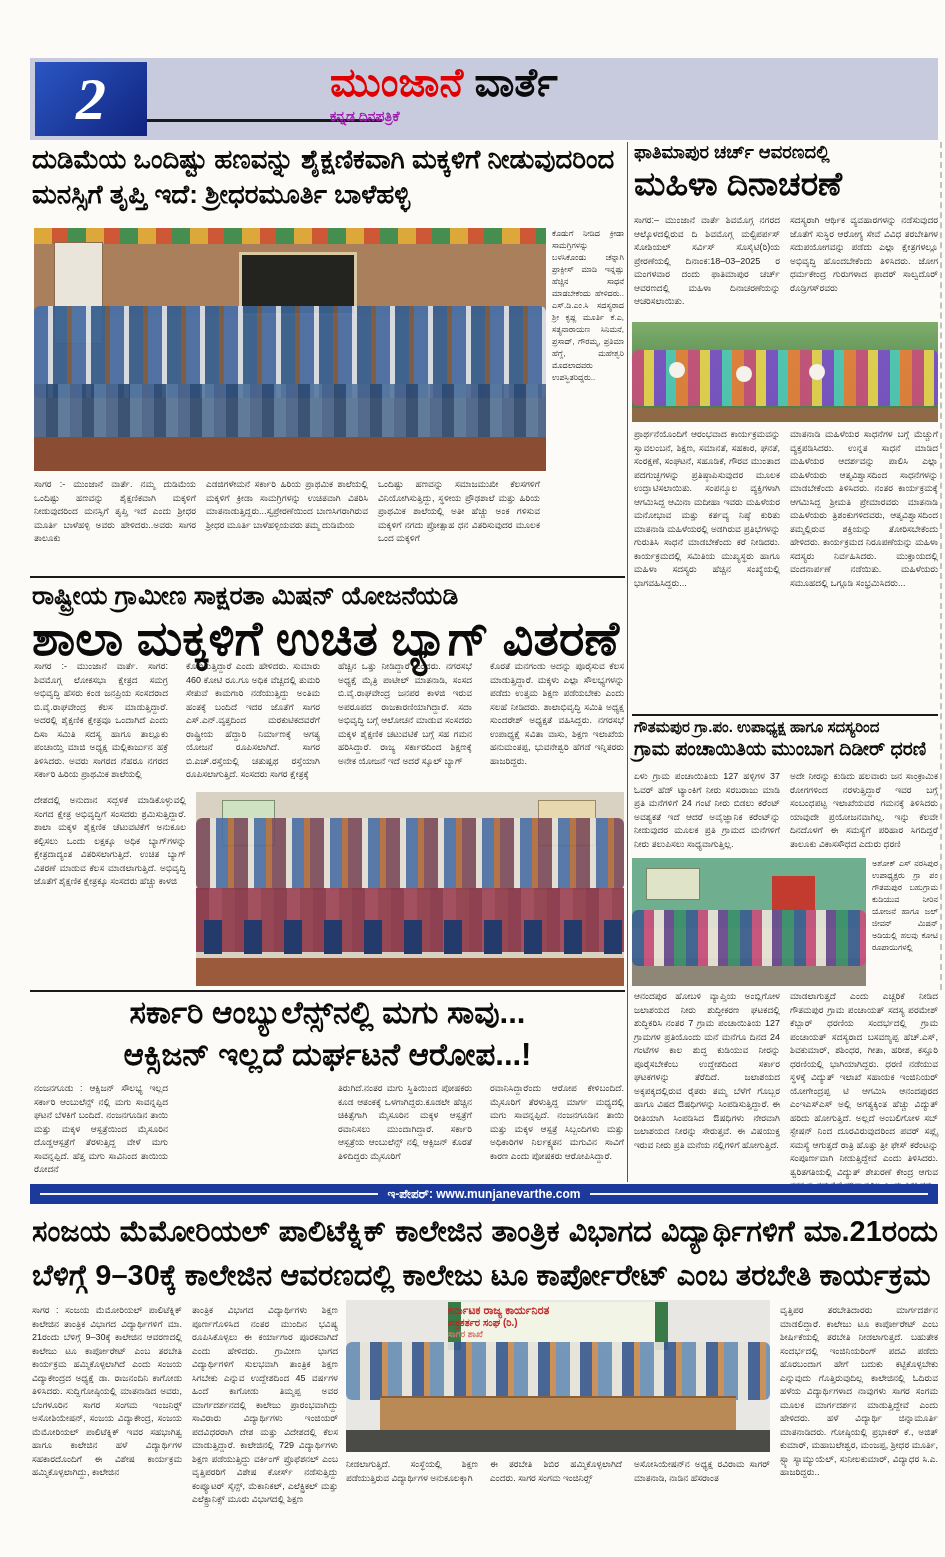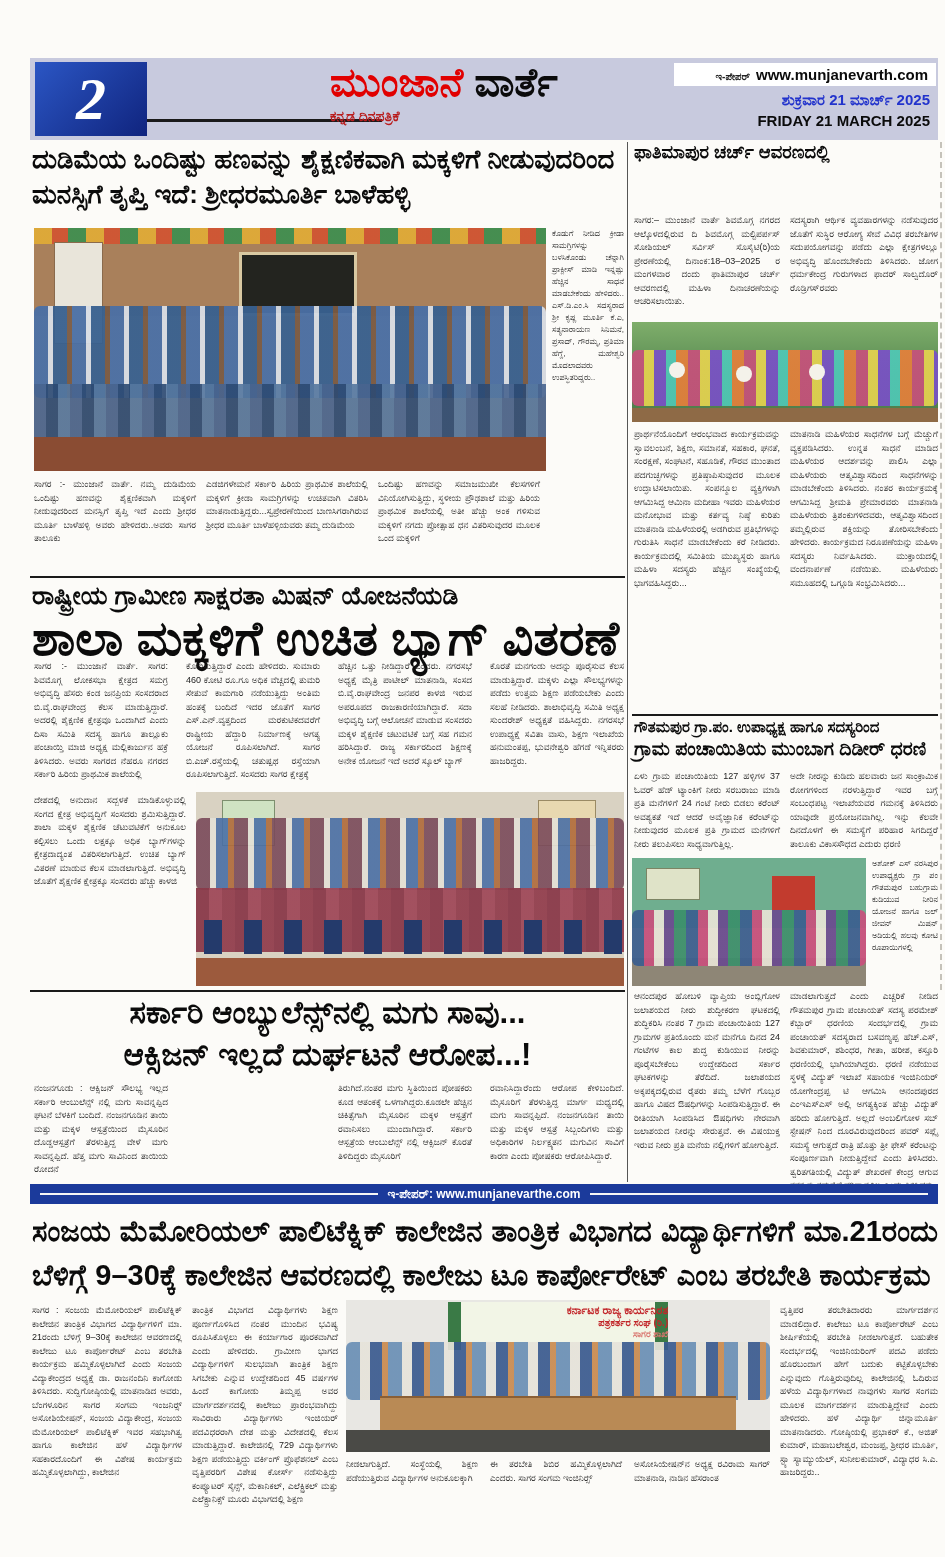--- a/index.html
+++ b/index.html
@@ -27,31 +27,23 @@
               display:flex;align-items:center;justify-content:center;">
     <span style="color:#fff;font-family:'Liberation Serif',serif;font-style:italic;font-weight:bold;font-size:60px;line-height:1;">2</span>
   </div>
   <div class="abs rule" style="left:147px;top:119px;width:235px;height:3px;"></div>
 
   <div class="abs" style="left:330px;top:60px;width:345px;text-align:left;">
     <div style="font-size:40px;font-weight:bold;line-height:1.1;white-space:nowrap;">
       <span style="color:#e10000;">ಮುಂಜಾನೆ</span>
       <span style="color:#0b0b0b;">ವಾರ್ತೆ</span>
     </div>
-    <div style="font-size:14px;font-weight:bold;color:#b91c1c;margin-top:4px;">ಕನ್ನಡ ದಿನಪತ್ರಿಕೆ</div>
+    <div style="font-size:14px;font-weight:bold;color:#a21caf;margin-top:4px;">ಕನ್ನಡ ದಿನಪತ್ರಿಕೆ</div>
   </div>
 
-  <div class="abs" style="left:674px;top:63px;width:262px;text-align:right;">
-    <div style="background:#ffffff;padding:3px 8px;display:flex;justify-content:flex-end;align-items:baseline;gap:6px;">
-      <span style="font-size:10px;font-weight:bold;color:#222;">ಇ-ಪೇಪರ್</span>
-      <span style="font-size:15px;font-weight:bold;color:#0b0b0b;">www.munjanevarth.com</span>
-    </div>
-    <div style="font-size:15px;font-weight:bold;color:#2233cc;margin-top:5px;padding-right:6px;">ಶುಕ್ರವಾರ 21 ಮಾರ್ಚ್ 2025</div>
-    <div style="font-size:15px;font-weight:bold;color:#0b0b0b;margin-top:3px;padding-right:6px;">FRIDAY 21 MARCH 2025</div>
-  </div>
 
   <div class="abs vline" style="left:627px;top:142px;width:1px;height:1040px;"></div>
   <div class="abs" style="left:940px;top:142px;width:0;height:848px;border-right:2px dashed #c5c2ba;"></div>
 
   <div class="abs hl" style="left:32px;top:142px;width:592px;font-size:26px;line-height:1.35;">ದುಡಿಮೆಯ ಒಂದಿಷ್ಟು ಹಣವನ್ನು ಶೈಕ್ಷಣಿಕವಾಗಿ ಮಕ್ಕಳಿಗೆ ನೀಡುವುದರಿಂದ ಮನಸ್ಸಿಗೆ ತೃಪ್ತಿ ಇದೆ: ಶ್ರೀಧರಮೂರ್ತಿ ಬಾಳೆಹಳ್ಳಿ</div>
 
   <div class="ph" style="left:34px;top:228px;width:512px;height:243px;background:#c8a274;">
     <div style="top:0;left:0;right:0;height:16px;background:repeating-linear-gradient(90deg,#e0a92f 0 18px,#cf4a2a 18px 34px,#2f8a4a 34px 52px);opacity:.85;"></div>
     <div style="top:16px;left:0;right:0;height:72px;background:#a9805b;"></div>
     <div style="top:14px;left:4%;width:9%;height:100px;background:#e9e5da;border:1px solid #8a6a4c;"></div>
@@ -91,20 +83,21 @@
   <div class="abs rule" style="left:30px;top:990px;width:595px;height:2px;"></div>
 
   <div class="abs hl" style="left:30px;top:996px;width:595px;font-size:31px;text-align:center;line-height:1.1;">ಸರ್ಕಾರಿ ಆಂಬ್ಯುಲೆನ್ಸ್‌ನಲ್ಲಿ ಮಗು ಸಾವು...</div>
   <div class="abs hl" style="left:30px;top:1038px;width:595px;font-size:31px;text-align:center;line-height:1.1;">ಆಕ್ಸಿಜನ್ ಇಲ್ಲದೆ ದುರ್ಘಟನೆ ಆರೋಪ...!</div>
 
   <div class="abs bodycol" style="left:34px;top:1082px;width:134px;height:96px;">ನಂಜನಗೂಡು : ಆಕ್ಸಿಜನ್ ಸೌಲಭ್ಯ ಇಲ್ಲದ ಸರ್ಕಾರಿ ಆಂಬುಲೆನ್ಸ್ ನಲ್ಲಿ ಮಗು ಸಾವನ್ನಪ್ಪಿದ ಘಟನೆ ಬೆಳಕಿಗೆ ಬಂದಿದೆ.   ನಂಜನಗೂಡಿನ ತಾಯಿ ಮತ್ತು ಮಕ್ಕಳ ಆಸ್ಪತ್ರೆಯಿಂದ ಮೈಸೂರಿನ ದೊಡ್ಡಆಸ್ಪತ್ರೆಗೆ ತೆರಳುತ್ತಿದ್ದ ವೇಳೆ ಮಗು ಸಾವನ್ನಪ್ಪಿದೆ. ಹೆತ್ತ ಮಗು ಸಾವಿನಿಂದ ತಾಯಿಯ ರೋದನೆ</div>
   <div class="abs bodycol" style="left:338px;top:1082px;width:134px;height:96px;">ತಿರುಗಿದೆ.ನಂತರ ಮಗು ಸ್ಥಿತಿಯಿಂದ ಪೋಷಕರು ಕೂಡ ಆತಂಕಕ್ಕೆ ಒಳಗಾಗಿದ್ದರು.ಕೂಡಲೇ ಹೆಚ್ಚಿನ ಚಿಕಿತ್ಸೆಗಾಗಿ   ಮೈಸೂರಿನ ಮಕ್ಕಳ ಆಸ್ಪತ್ರೆಗೆ ರವಾನಿಸಲು ಮುಂದಾಗಿದ್ದಾರೆ.   ಸರ್ಕಾರಿ ಆಸ್ಪತ್ರೆಯ ಆಂಬುಲೆನ್ಸ್ ನಲ್ಲಿ ಆಕ್ಸಿಜನ್ ಕೊರತೆ ತಿಳಿದಿದ್ದರು ಮೈಸೂರಿಗೆ</div>
   <div class="abs bodycol" style="left:490px;top:1082px;width:134px;height:96px;">ರವಾನಿಸಿದ್ದಾರೆಂದು ಆರೋಪ ಕೇಳಿಬಂದಿದೆ.   ಮೈಸೂರಿಗೆ ತೆರಳುತ್ತಿದ್ದ ಮಾರ್ಗ ಮಧ್ಯದಲ್ಲಿ ಮಗು ಸಾವನ್ನಪ್ಪಿದೆ.   ನಂಜನಗೂಡಿನ ತಾಯಿ ಮತ್ತು ಮಕ್ಕಳ ಆಸ್ಪತ್ರೆ ಸಿಬ್ಬಂದಿಗಳು ಮತ್ತು ಅಧಿಕಾರಿಗಳ ನಿರ್ಲಕ್ಷ್ಯತನ ಮಗುವಿನ ಸಾವಿಗೆ ಕಾರಣ ಎಂದು ಪೋಷಕರು ಆರೋಪಿಸಿದ್ದಾರೆ.</div>
 
   <div class="abs hl" style="left:634px;top:143px;width:304px;font-size:18px;line-height:1.1;">ಫಾತಿಮಾಪುರ ಚರ್ಚ್ ಆವರಣದಲ್ಲಿ</div>
+  <div class="abs hl" style="left:634px;top:166px;width:304px;font-size:33px;line-height:1.1;">ಮಹಿಳಾ ದಿನಾಚರಣೆ</div>
 
   <div class="abs bodycol" style="left:634px;top:214px;width:146px;height:104px;">ಸಾಗರ:– ಮುಂಜಾನೆ ವಾರ್ತೆ   ಶಿವಮೊಗ್ಗ ನಗರದ ಆಲ್ಕೊಳದಲ್ಲಿರುವ ದಿ ಶಿವಮೊಗ್ಗ ಮಲ್ಟಿಪರ್ಪಸ್ ಸೋಶಿಯಲ್ ಸರ್ವಿಸ್ ಸೊಸೈಟಿ(ರಿ)ಯ ಪ್ರೇರಣೆಯಲ್ಲಿ ದಿನಾಂಕ:18–03–2025 ರ ಮಂಗಳವಾರ ದಂದು ಫಾತಿಮಾಪುರ ಚರ್ಚ್ ಆವರಣದಲ್ಲಿ ಮಹಿಳಾ ದಿನಾಚರಣೆಯನ್ನು ಆಚರಿಸಲಾಯಿತು.</div>
   <div class="abs bodycol" style="left:790px;top:214px;width:148px;height:104px;">ಸದಸ್ಯರಾಗಿ ಆರ್ಥಿಕ ವ್ಯವಹಾರಗಳನ್ನು ನಡೆಸುವುದರ ಜೊತೆಗೆ ಸುಸ್ಥಿರ ಆರೋಗ್ಯ ಸೇವೆ ವಿವಿಧ ತರಬೇತಿಗಳ ಸದುಪಯೋಗವನ್ನು ಪಡೆದು ಎಲ್ಲಾ ಕ್ಷೇತ್ರಗಳಲ್ಲೂ ಅಭಿವೃದ್ಧಿ ಹೊಂದಬೇಕೆಂದು ತಿಳಿಸಿದರು.   ಜೋಗ ಧರ್ಮಕೇಂದ್ರ ಗುರುಗಳಾದ ಫಾದರ್ ಸಾಲ್ವದೊರ್ ರೊಡ್ರಿಗಸ್‌ರವರು</div>
 
   <div class="ph" style="left:632px;top:322px;width:306px;height:100px;background:linear-gradient(180deg,#7fae6b,#5d8f55 45%,#4c7a49);">
     <div style="top:28px;left:0;right:0;height:56px;background:repeating-linear-gradient(90deg,#c94f7c 0 12px,#e8d44f 12px 22px,#7a4fc9 22px 34px,#4fc9b8 34px 44px,#e87f3a 44px 56px);opacity:.9;border-radius:6px;"></div>
     <div style="top:40px;left:12%;width:16px;height:16px;border-radius:50%;background:#f4f2ea;"></div>
     <div style="top:44px;left:34%;width:16px;height:16px;border-radius:50%;background:#f4f2ea;"></div>
     <div style="top:42px;left:58%;width:16px;height:16px;border-radius:50%;background:#f4f2ea;"></div>
     <div style="bottom:0;left:0;right:0;height:14px;background:#8e6a46;"></div>
@@ -136,21 +129,21 @@
     <span class="dtext">ಇ-ಪೇಪರ್: www.munjanevarthe.com</span>
     <div class="dline"></div>
   </div>
 
   <div class="abs hl" style="left:32px;top:1210px;width:906px;font-size:29px;line-height:1.5;text-align:justify;">ಸಂಜಯ ಮೆಮೋರಿಯಲ್ ಪಾಲಿಟೆಕ್ನಿಕ್ ಕಾಲೇಜಿನ ತಾಂತ್ರಿಕ ವಿಭಾಗದ ವಿದ್ಯಾರ್ಥಿಗಳಿಗೆ ಮಾ.21ರಂದು ಬೆಳಿಗ್ಗೆ 9–30ಕ್ಕೆ ಕಾಲೇಜಿನ ಆವರಣದಲ್ಲಿ ಕಾಲೇಜು ಟೂ ಕಾರ್ಪೋರೇಟ್ ಎಂಬ ತರಬೇತಿ ಕಾರ್ಯಕ್ರಮ</div>
 
   <div class="abs bodycol" style="left:32px;top:1304px;width:150px;height:190px;">ಸಾಗರ : ಸಂಜಯ ಮೆಮೋರಿಯಲ್ ಪಾಲಿಟೆಕ್ನಿಕ್ ಕಾಲೇಜಿನ ತಾಂತ್ರಿಕ ವಿಭಾಗದ ವಿದ್ಯಾರ್ಥಿಗಳಿಗೆ ಮಾ. 21ರಂದು ಬೆಳಿಗ್ಗೆ 9–30ಕ್ಕೆ ಕಾಲೇಜಿನ ಆವರಣದಲ್ಲಿ ಕಾಲೇಜು ಟೂ ಕಾರ್ಪೋರೇಟ್ ಎಂಬ ತರಬೇತಿ ಕಾರ್ಯಕ್ರಮ ಹಮ್ಮಿಕೊಳ್ಳಲಾಗಿದೆ ಎಂದು ಸಂಜಯ ವಿದ್ಯಾಕೇಂದ್ರದ ಅಧ್ಯಕ್ಷೆ ಡಾ. ರಾಜನಂದಿನಿ ಕಾಗೋಡು ತಿಳಿಸಿದರು.   ಸುದ್ದಿಗೋಷ್ಠಿಯಲ್ಲಿ ಮಾತನಾಡಿದ ಅವರು, ಬೆಂಗಳೂರಿನ ಸಾಗರ ಸಂಗಮ ಇಂಜನಿರ‍್ಸ್ ಅಸೋಶಿಯೇಷನ್,   ಸಂಜಯ ವಿದ್ಯಾಕೇಂದ್ರ, ಸಂಜಯ ಮೆಮೋರಿಯಲ್ ಪಾಲಿಟೆಕ್ನಿಕ್ ಇವರ ಸಹಭಾಗಿತ್ವ ಹಾಗೂ ಕಾಲೇಜಿನ ಹಳೆ ವಿದ್ಯಾರ್ಥಿಗಳ ಸಹಕಾರದೊಂದಿಗೆ ಈ ವಿಶೇಷ ಕಾರ್ಯಕ್ರಮ ಹಮ್ಮಿಕೊಳ್ಳಲಾಗಿದ್ದು, ಕಾಲೇಜಿನ</div>
   <div class="abs bodycol" style="left:192px;top:1304px;width:146px;height:190px;">ತಾಂತ್ರಿಕ ವಿಭಾಗದ ವಿದ್ಯಾರ್ಥಿಗಳು ಶಿಕ್ಷಣ ಪೂರ್ಣಗೊಳಿಸಿದ ನಂತರ ಮುಂದಿನ ಭವಿಷ್ಯ ರೂಪಿಸಿಕೊಳ್ಳಲು ಈ ಕರ್ಯಾಗಾರ ಪೂರಕವಾಗಿದೆ ಎಂದು ಹೇಳಿದರು.   ಗ್ರಾಮೀಣ ಭಾಗದ ವಿದ್ಯಾರ್ಥಿಗಳಿಗೆ ಸುಲಭವಾಗಿ ತಾಂತ್ರಿಕ ಶಿಕ್ಷಣ ಸಿಗಬೇಕು ಎನ್ನುವ ಉದ್ದೇಶದಿಂದ 45 ವರ್ಷಗಳ ಹಿಂದೆ ಕಾಗೋಡು ತಿಮ್ಮಪ್ಪ ಅವರ ಮಾರ್ಗದರ್ಶನದಲ್ಲಿ ಕಾಲೇಜು ಪ್ರಾರಂಭವಾಗಿದ್ದು ಸಾವಿರಾರು ವಿದ್ಯಾರ್ಥಿಗಳು ಇಂಜಿಯರ್ ಪದವಿಧರರಾಗಿ ದೇಶ ಮತ್ತು ವಿದೇಶದಲ್ಲಿ ಕೆಲಸ ಮಾಡುತ್ತಿದ್ದಾರೆ. ಕಾಲೇಜಿನಲ್ಲಿ 729 ವಿದ್ಯಾರ್ಥಿಗಳು ಶಿಕ್ಷಣ ಪಡೆಯುತ್ತಿದ್ದು ವರ್ಕಿಂಗ್ ಪ್ರೊಫೆಶನಲ್ ಎಂಬ ವೃತ್ತಿಪರರಿಗೆ ವಿಶೇಷ ಕೋರ್ಸ್ ನಡೆಸುತ್ತಿದ್ದು ಕಂಪ್ಯೂಟರ್ ಸೈನ್ಸ್, ಮೆಕಾನಿಕಲ್, ಎಲೆಕ್ಟ್ರಿಕಲ್ ಮತ್ತು ಎಲೆಕ್ಟ್ರಾನಿಕ್ಸ್ ಮೂರು ವಿಭಾಗದಲ್ಲಿ ಶಿಕ್ಷಣ</div>
 
   <div class="ph" style="left:346px;top:1300px;width:424px;height:152px;background:#e8e7e3;">
-    <div style="top:2px;left:24%;width:52%;height:46px;background:linear-gradient(90deg,#3a7a46 0 6%,#f2f5e6 6% 94%,#3a7a46 94%);text-align:right;padding-top:2px;">
+    <div style="top:2px;left:24%;width:52%;height:46px;background:linear-gradient(90deg,#3a7a46 0 6%,#f2f5e6 6% 94%,#3a7a46 94%);text-align:left;padding-top:2px;">
       <div style="color:#c2262a;font-weight:bold;font-size:11px;line-height:1.2;">ಕರ್ನಾಟಕ ರಾಜ್ಯ ಕಾರ್ಯನಿರತ</div>
       <div style="color:#c2262a;font-weight:bold;font-size:10px;line-height:1.2;">ಪತ್ರಕರ್ತರ ಸಂಘ (ರಿ.)</div>
       <div style="color:#d9766f;font-weight:bold;font-size:9px;line-height:1.2;">ಸಾಗರ ಶಾಖೆ</div>
     </div>
     <div style="top:42px;left:0;right:0;height:58px;background:repeating-linear-gradient(90deg,#6a8fb5 0 14px,#e6e3da 14px 24px,#3a5a8f 24px 36px,#c98a4f 36px 42px);opacity:.92;border-radius:6px;"></div>
     <div style="top:96px;left:8%;width:84%;height:34px;background:#b98a55;border-top:2px solid #8a5f35;"></div>
     <div style="bottom:0;left:0;right:0;height:22px;background:#4a4a46;"></div>
   </div>
 
   <div class="abs bodycol" style="left:346px;top:1458px;width:132px;height:32px;">ನೀಡಲಾಗುತ್ತಿದೆ. ಸಂಸ್ಥೆಯಲ್ಲಿ ಶಿಕ್ಷಣ ಪಡೆಯುತ್ತಿರುವ ವಿದ್ಯಾರ್ಥಿಗಳ ಅನುಕೂಲಕ್ಕಾಗಿ</div>

